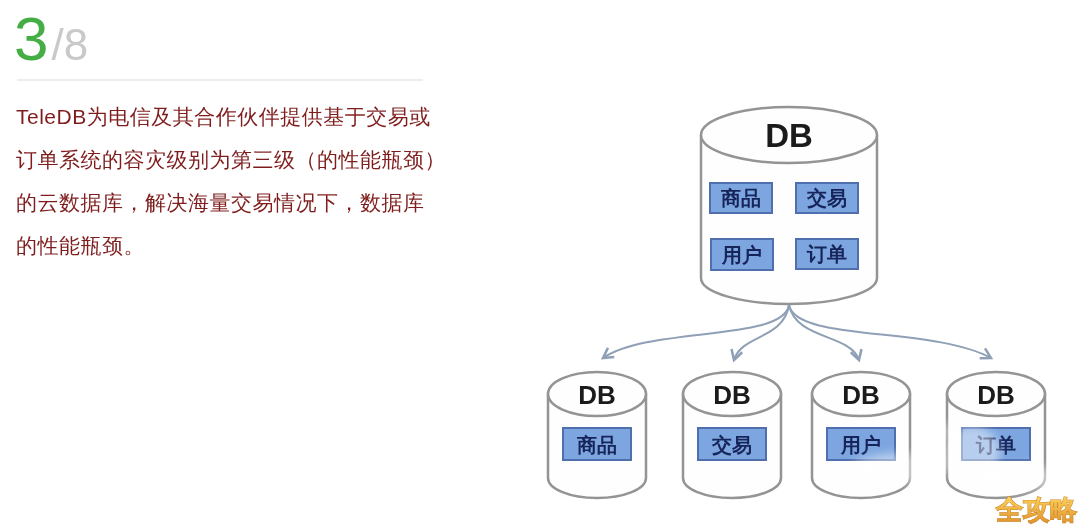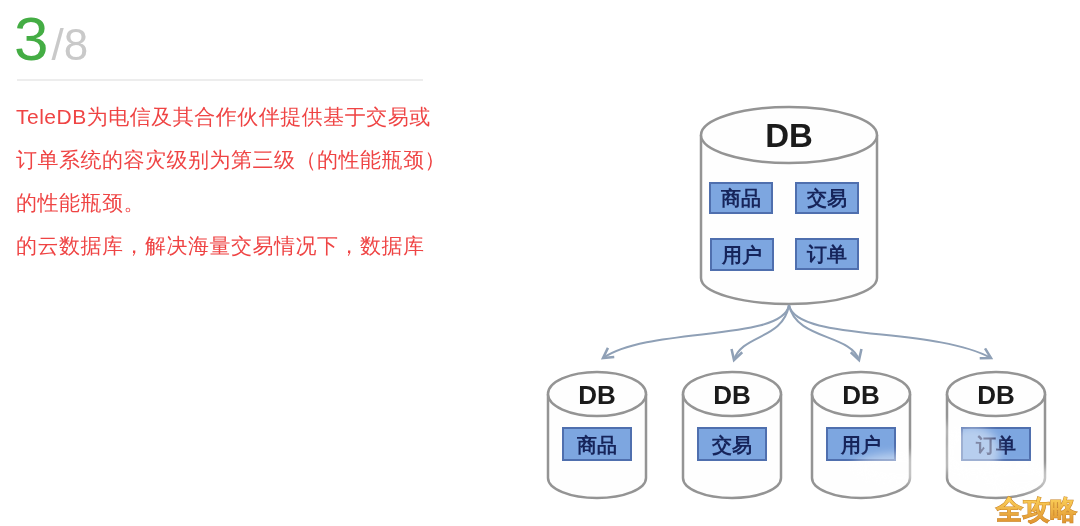--- a/index.html
+++ b/index.html
@@ -38,21 +38,21 @@
     left: 17px; top: 79px;
     width: 406px; height: 2px;
     background: #ededed;
   }
 
   
   .intro {
     position: absolute;
     left: 16px; top: 95px;
     width: 440px;
-    color: #ef4444;
+    color: #7f1d1d;
     font-size: 21px;
     letter-spacing: 0.5px;
   }
   .intro .line {
     display: block;
     height: 43px;
     line-height: 43px;
     white-space: nowrap;
   }
 
@@ -86,22 +86,22 @@
   <div class="step">
     <span class="step-current">3</span>
     <span class="step-total">/8</span>
   </div>
 
   <div class="divider"></div>
 
   <div class="intro">
     <span class="line">TeleDB为电信及其合作伙伴提供基于交易或</span>
     <span class="line">订单系统的容灾级别为第三级（的性能瓶颈）</span>
+    <span class="line">的云数据库，解决海量交易情况下，数据库</span>
     <span class="line">的性能瓶颈。</span>
-    <span class="line">的云数据库，解决海量交易情况下，数据库</span>
   </div>
 
   <svg class="diagram" viewBox="0 0 1080 526">
     <defs>
       <marker id="arrowhead" viewBox="0 0 10 10" refX="8" refY="5" markerWidth="7" markerHeight="7" orient="auto">
         <path d="M1,1 L8,5 L1,9" fill="none" stroke="#8fa0b6" stroke-width="1.8"></path>
       </marker>
       <linearGradient id="goldGrad" x1="0" y1="0" x2="0" y2="1">
         <stop offset="0" stop-color="#ffd75e"></stop>
         <stop offset="1" stop-color="#dd8f2d"></stop>

